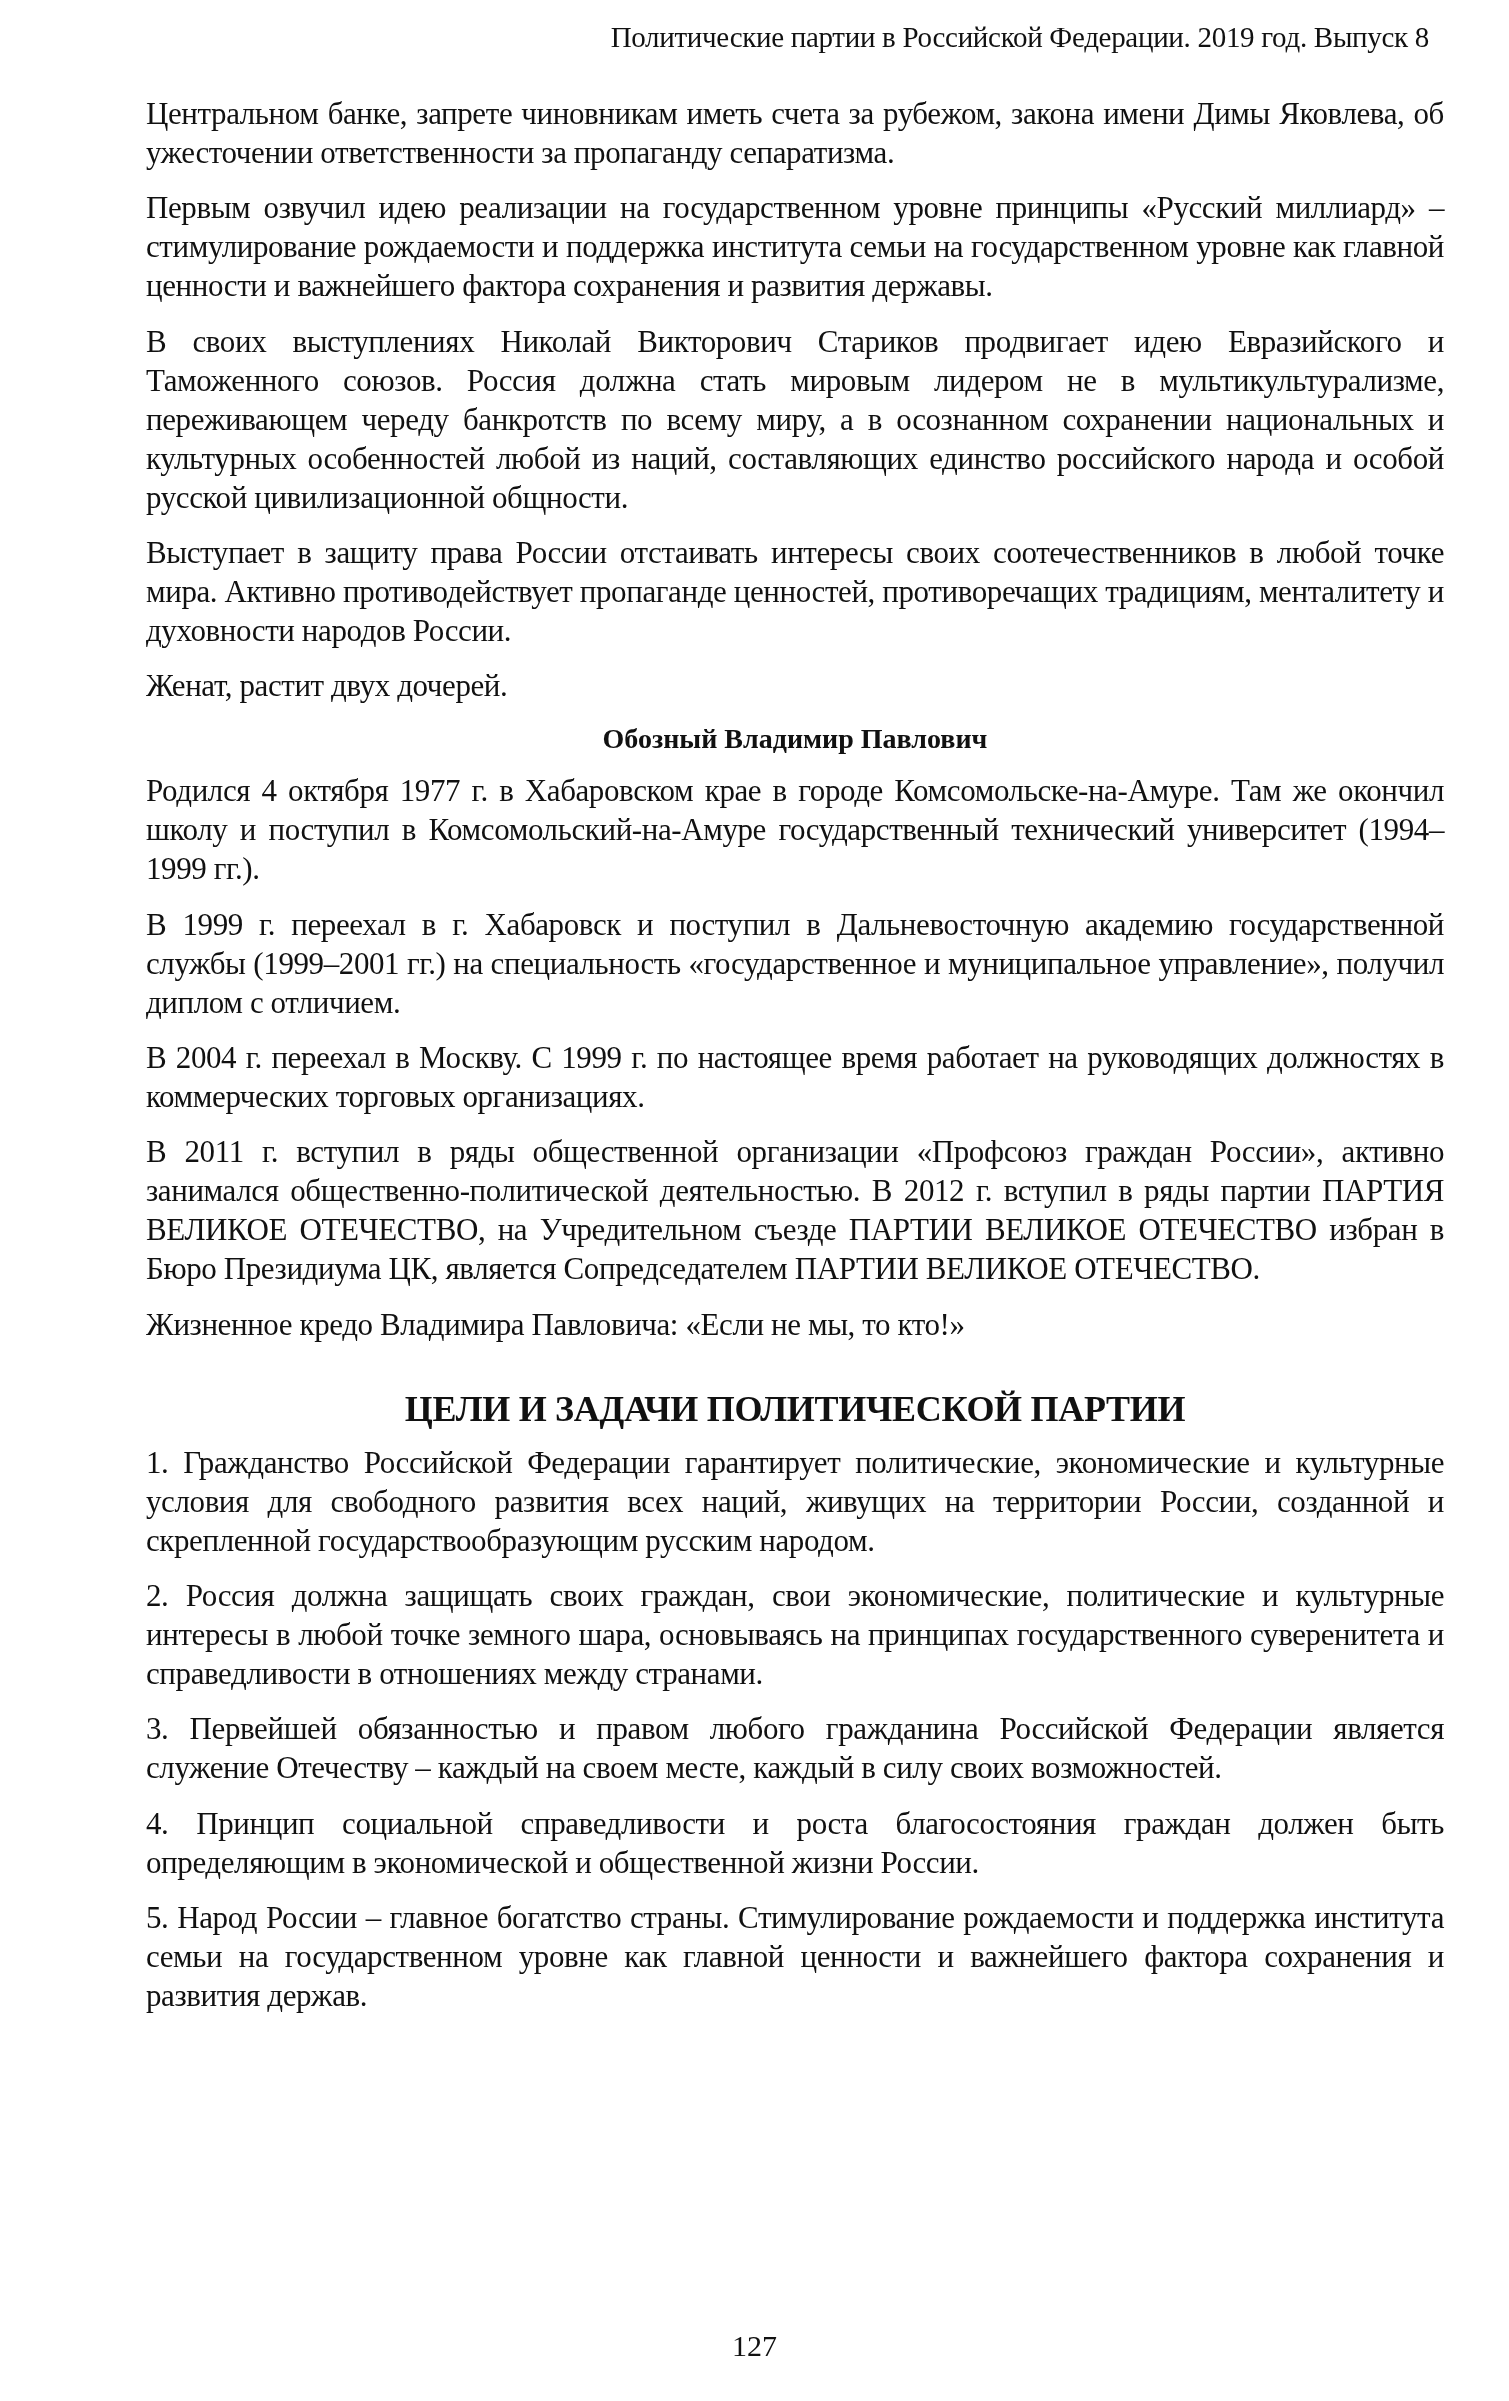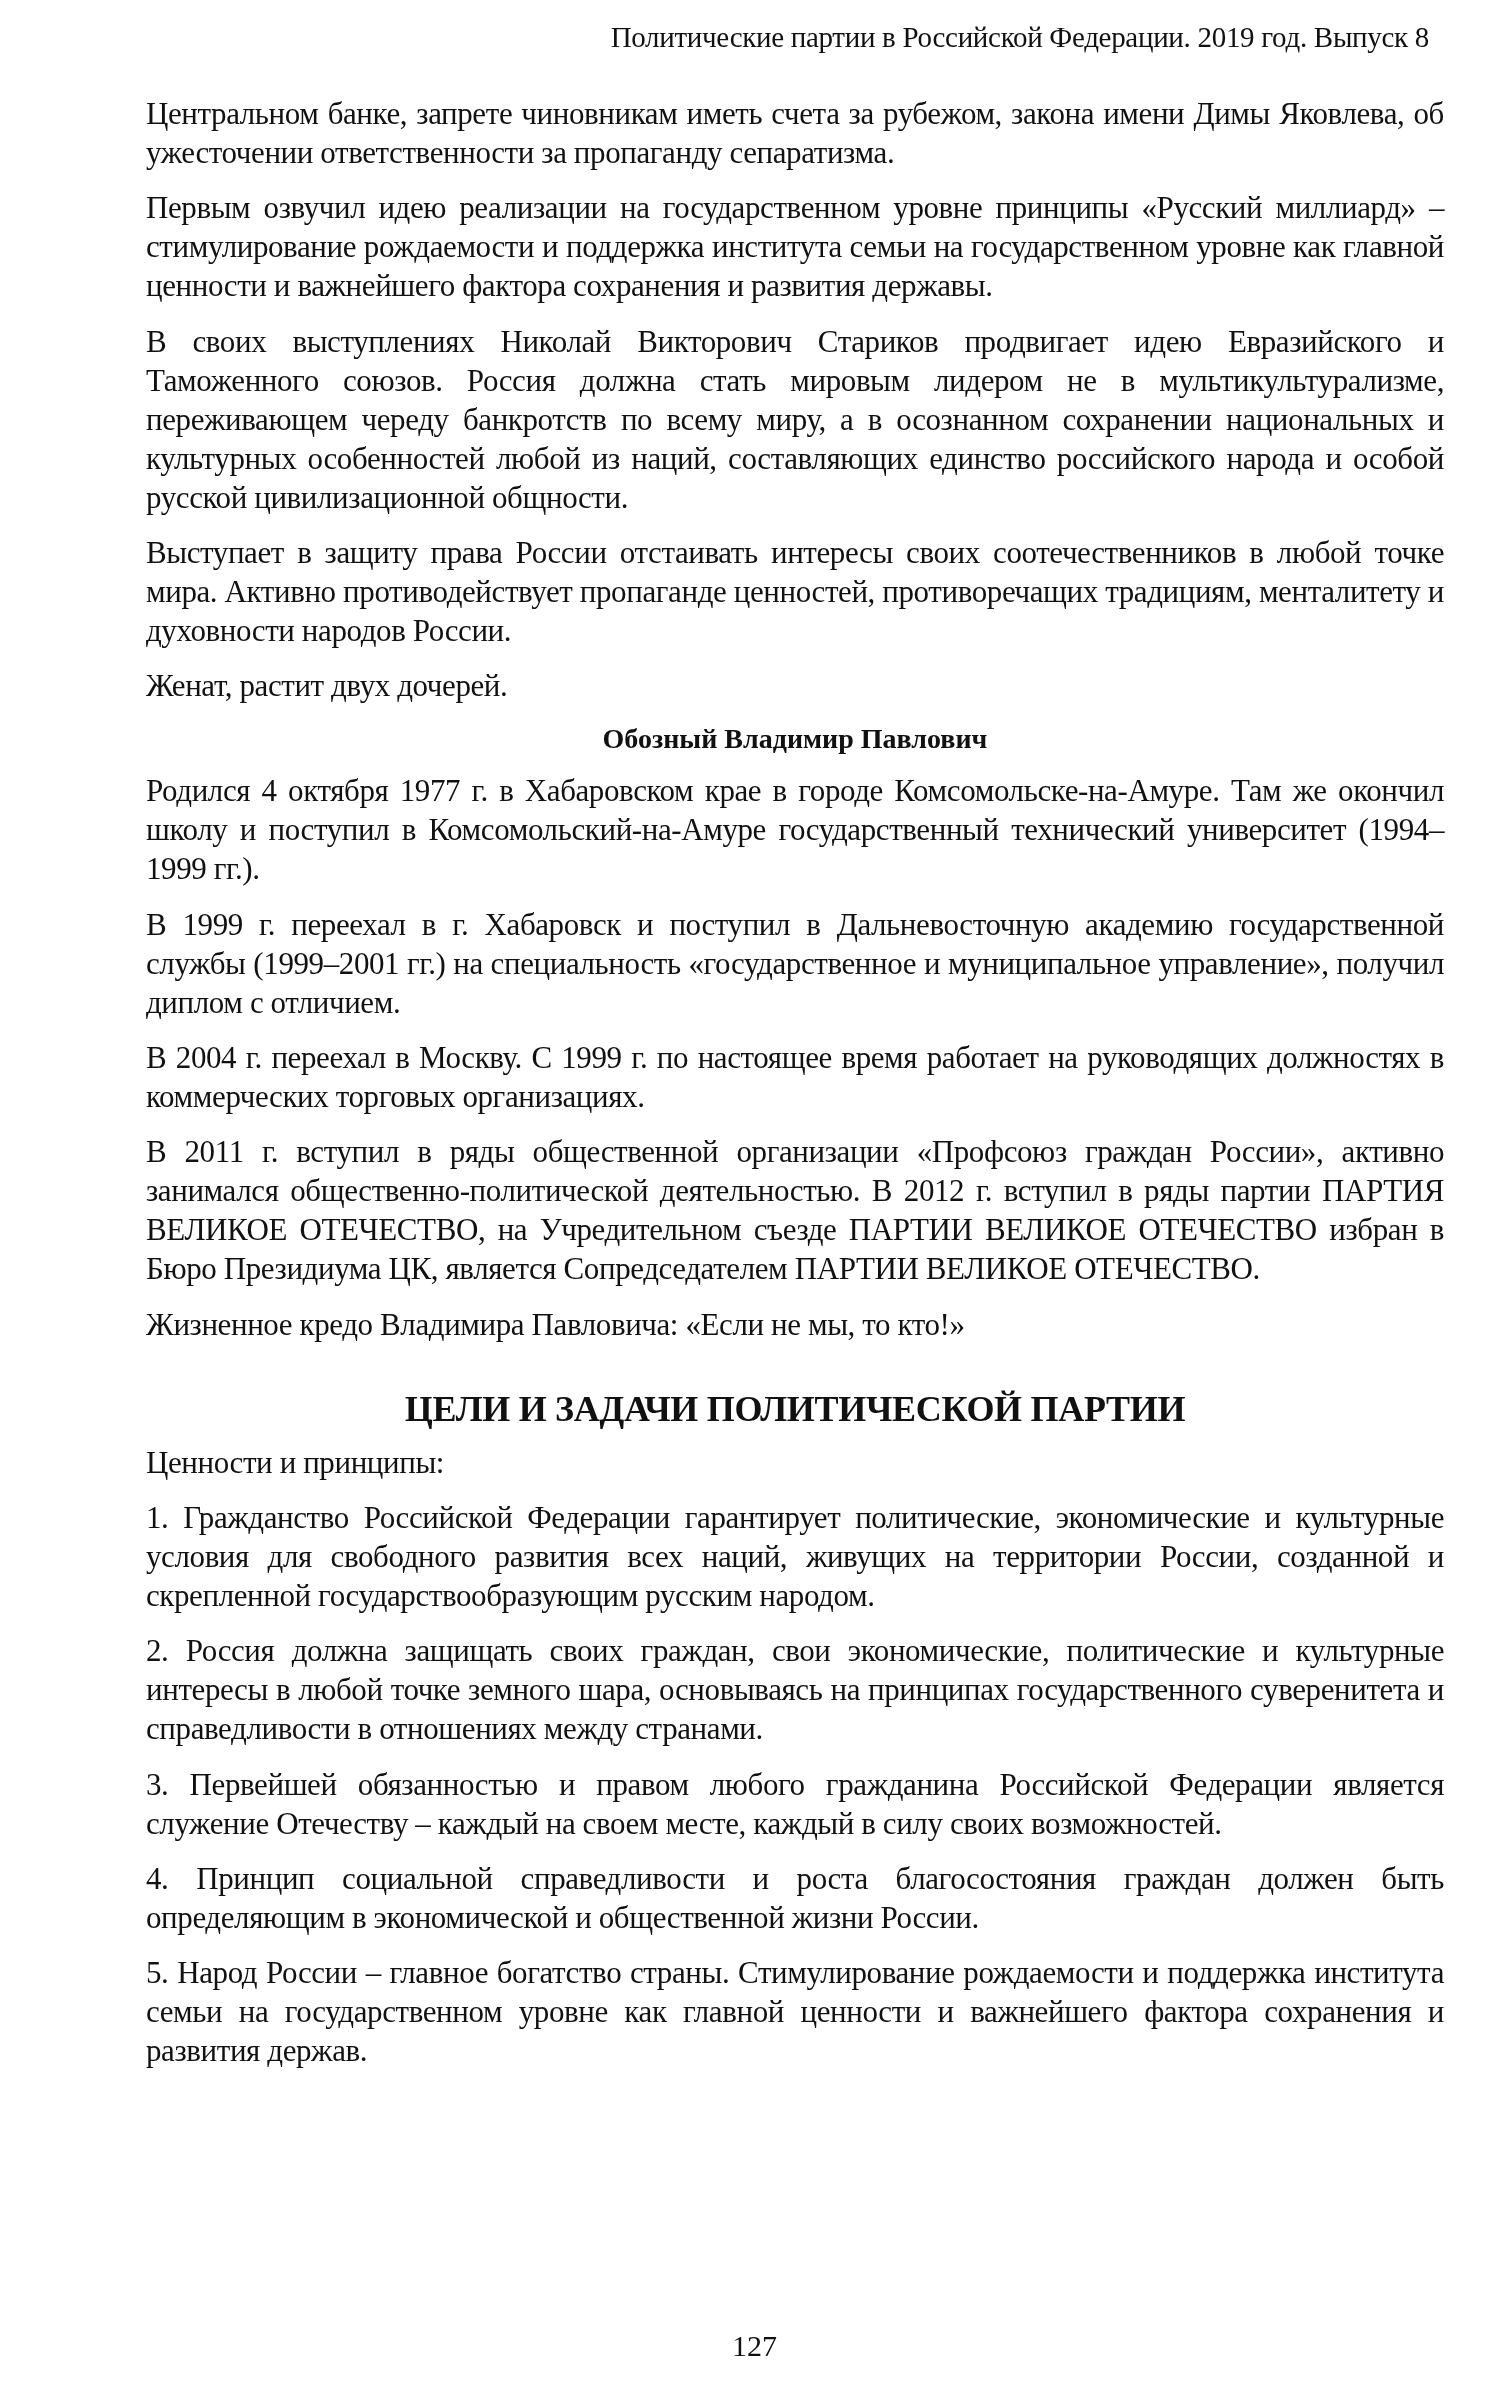--- a/index.html
+++ b/index.html
@@ -94,21 +94,20 @@
       <div class="section-subtitle">Обозный Владимир Павлович</div>
       <p class="para">Родился 4 октября 1977 г. в Хабаровском крае в городе Комсомольске-на-Амуре. Там же окончил школу и поступил в Комсомольский-на-Амуре государственный технический университет (1994–1999 гг.).</p>
       <p class="para">В 1999 г. переехал в г. Хабаровск и поступил в Дальневосточную академию государственной службы (1999–2001 гг.) на специальность «государственное и муниципальное управление», получил диплом с отличием.</p>
       <p class="para">В 2004 г. переехал в Москву. С 1999 г. по настоящее время работает на руководящих должностях в коммерческих торговых организациях.</p>
       <p class="para">В 2011 г. вступил в ряды общественной организации «Профсоюз граждан России», активно занимался общественно-политической деятельностью. В 2012 г. вступил в ряды партии ПАРТИЯ ВЕЛИКОЕ ОТЕЧЕСТВО, на Учредительном съезде ПАРТИИ ВЕЛИКОЕ ОТЕЧЕСТВО избран в Бюро Президиума ЦК, является Сопредседателем ПАРТИИ ВЕЛИКОЕ ОТЕЧЕСТВО.</p>
       <p class="para">Жизненное кредо Владимира Павловича: «Если не мы, то кто!»</p>
     </div>
 
     <div>
       <h2 class="section-title large">ЦЕЛИ И ЗАДАЧИ ПОЛИТИЧЕСКОЙ ПАРТИИ</h2>
-      <p class="para">Ценности и принципы:</p>
       <p class="para">1. Гражданство Российской Федерации гарантирует политические, экономические и культурные условия для свободного развития всех наций, живущих на территории России, созданной и скрепленной государствообразующим русским народом.</p>
       <p class="para">2. Россия должна защищать своих граждан, свои экономические, политические и культурные интересы в любой точке земного шара, основываясь на принципах государственного суверенитета и справедливости в отношениях между странами.</p>
       <p class="para">3. Первейшей обязанностью и правом любого гражданина Российской Федерации является служение Отечеству – каждый на своем месте, каждый в силу своих возможностей.</p>
       <p class="para">4. Принцип социальной справедливости и роста благосостояния граждан должен быть определяющим в экономической и общественной жизни России.</p>
       <p class="para">5. Народ России – главное богатство страны. Стимулирование рождаемости и поддержка института семьи на государственном уровне как главной ценности и важнейшего фактора сохранения и развития держав.</p>
     </div>
 
   </div>
 
   <div class="page-number">127</div>

